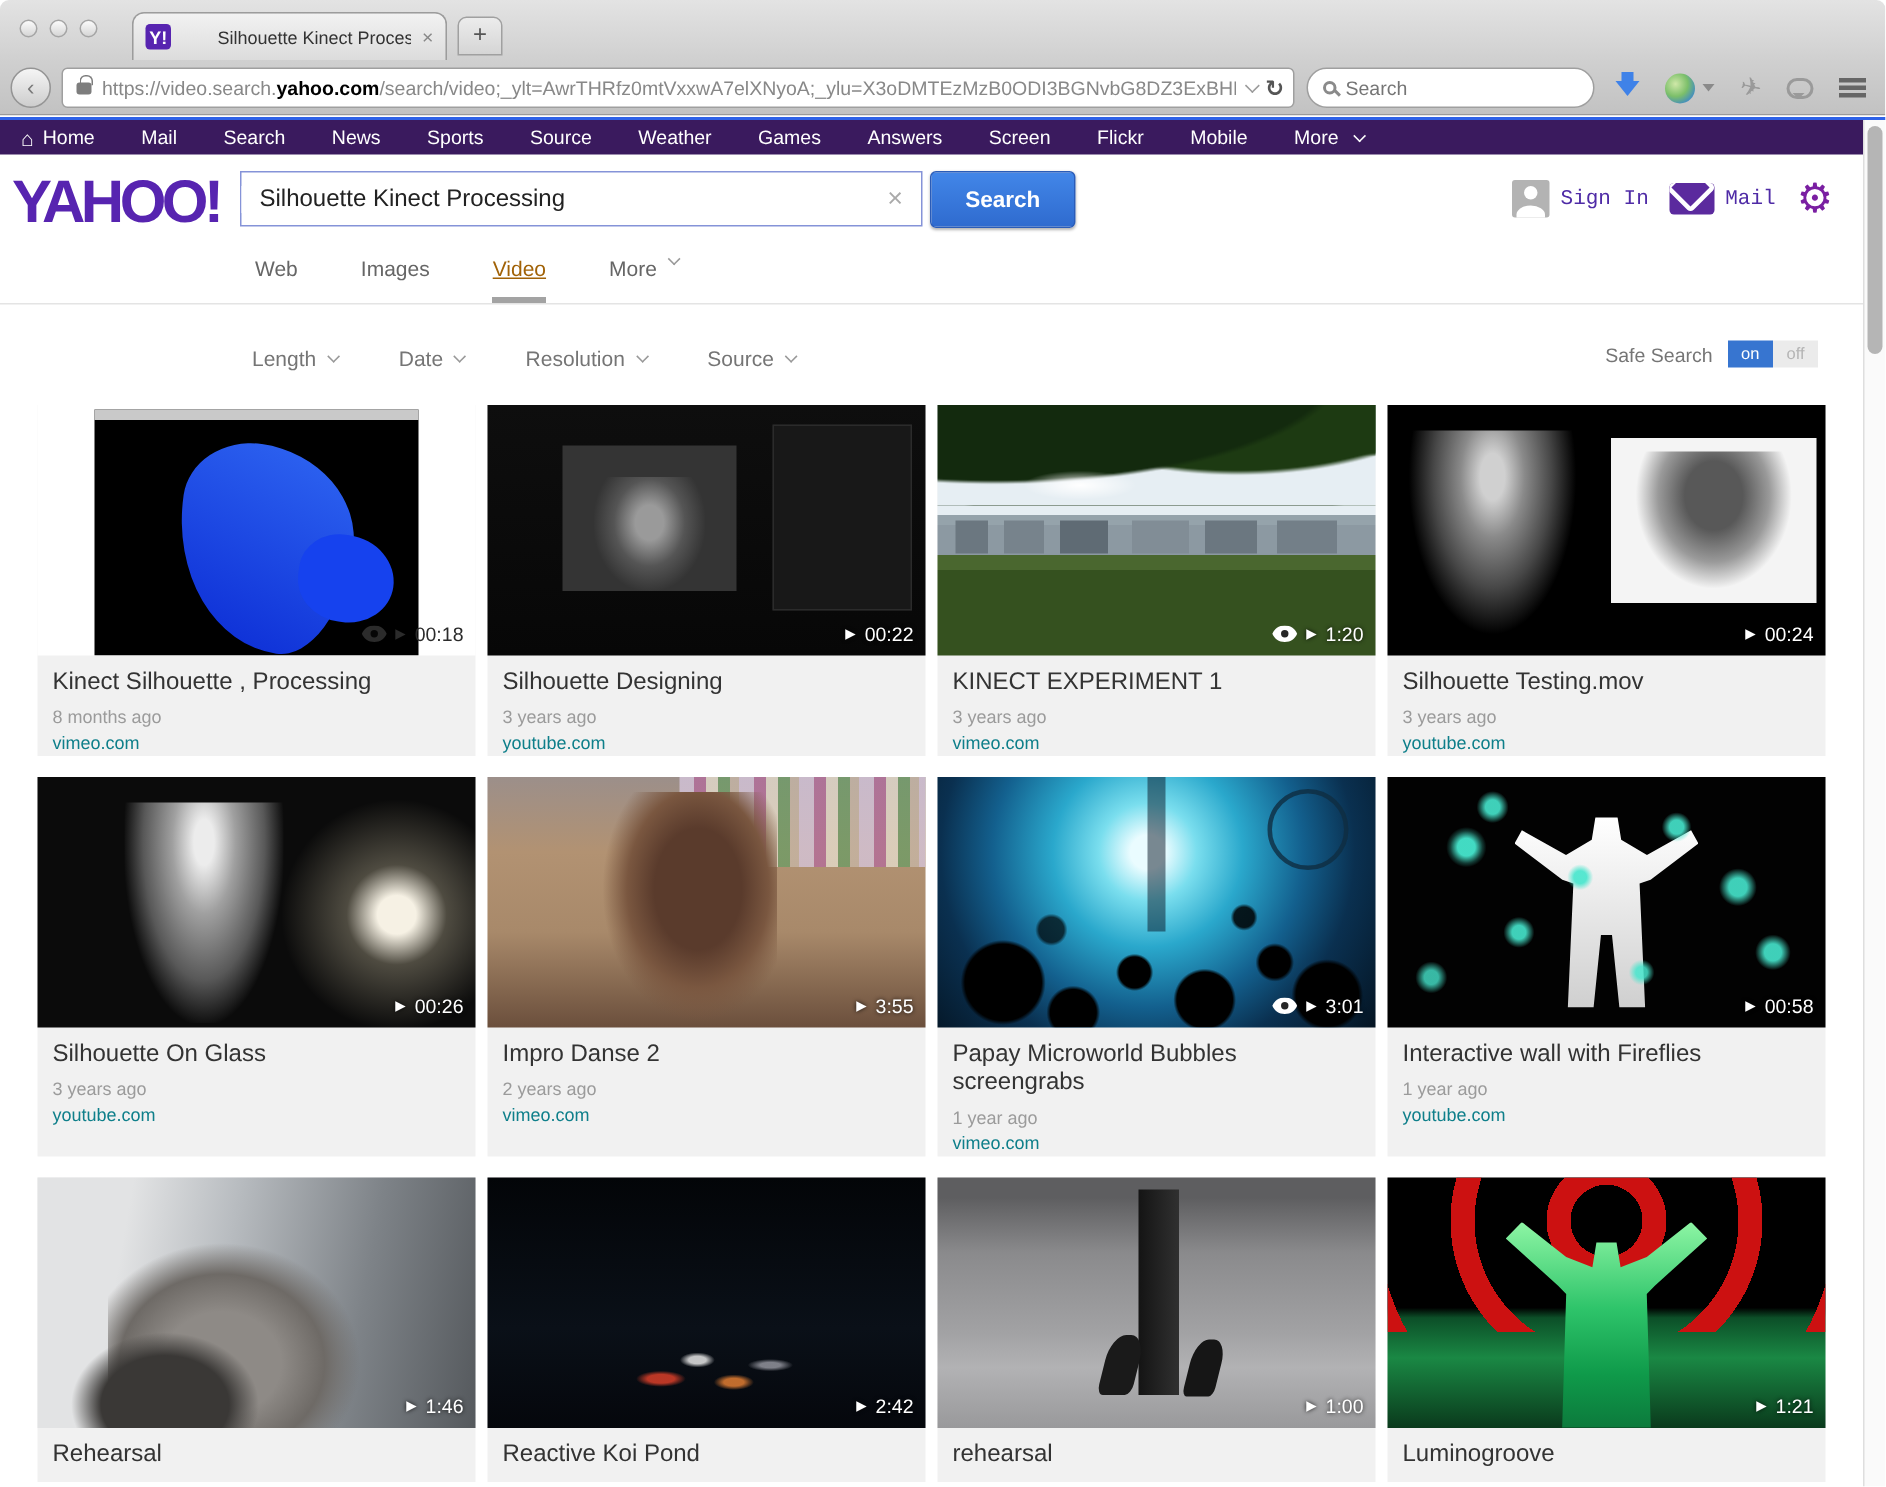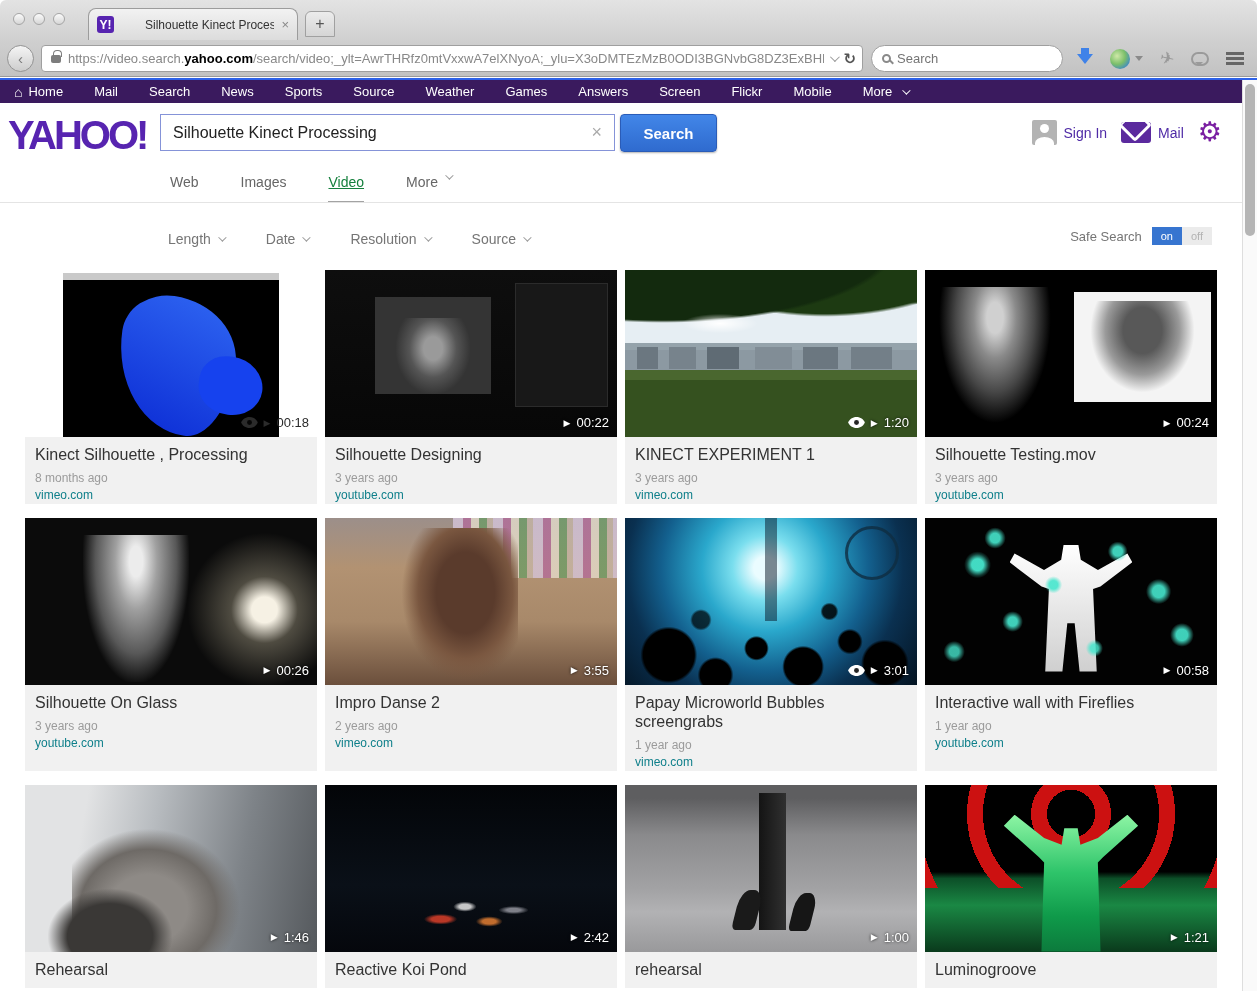--- a/index.html
+++ b/index.html
@@ -88,25 +88,25 @@
     font-size:14px; color:#4f2ba6; }
   .avatar { width:25px; height:25px; background:#b3b3b3; border-radius:2px; position:relative; overflow:hidden; }
   .avatar:before { content:""; position:absolute; top:4px; left:8px; width:9px; height:9px;
     border-radius:50%; background:#fff; }
   .avatar:after { content:""; position:absolute; bottom:-4px; left:3px; width:19px; height:12px;
     border-radius:50% 50% 0 0; background:#fff; }
   .envelope { width:30px; height:21px; background:#5b2a9e; border-radius:3px; position:relative; overflow:hidden; }
   .envelope:before { content:""; position:absolute; top:-9px; left:2px; width:18px; height:18px;
     background:#5b2a9e; border:3px solid #fff; transform:rotate(45deg); border-radius:3px; }
   .gear { color:#7a1fa2; font-size:27px; line-height:1; }
-  .acct .pair { display:flex; align-items:center; gap:7px; }
+  .acct .pair { display:flex; align-items:center; gap:7px;font-family:Liberation Mono, monospace; }
 
   .stabs { position:absolute; left:170px; bottom:0; display:flex; gap:42px; font-size:14px; }
   .stab { color:#666; padding-bottom:11px; display:flex; }
-  .stab.active { color:#15803d; border-bottom:1px solid #a3a3a3;text-decoration:underline; }
+  .stab.active { color:#a16207; border-bottom:4px solid #a3a3a3;text-decoration:underline; }
   .gchev { display:inline-block; width:6px; height:6px; border-right:1.5px solid #999;
     border-bottom:1.5px solid #999; transform:rotate(45deg) translateY(-2px); margin-left:7px; }
 
   .filters { position:relative; height:67px; }
   .filter-items { position:absolute; left:168px; top:28px; display:flex; gap:42px;
     font-size:14px; color:#757575; }
   .filter { display:flex; align-items:center; }
   .safe { position:absolute; right:30px; top:24px; display:flex; align-items:center;
     font-size:13px; color:#757575; }
   .safe-on { margin-left:10px; background:#3775d0; color:#fff; font-size:11px; padding:3px 9px; }

